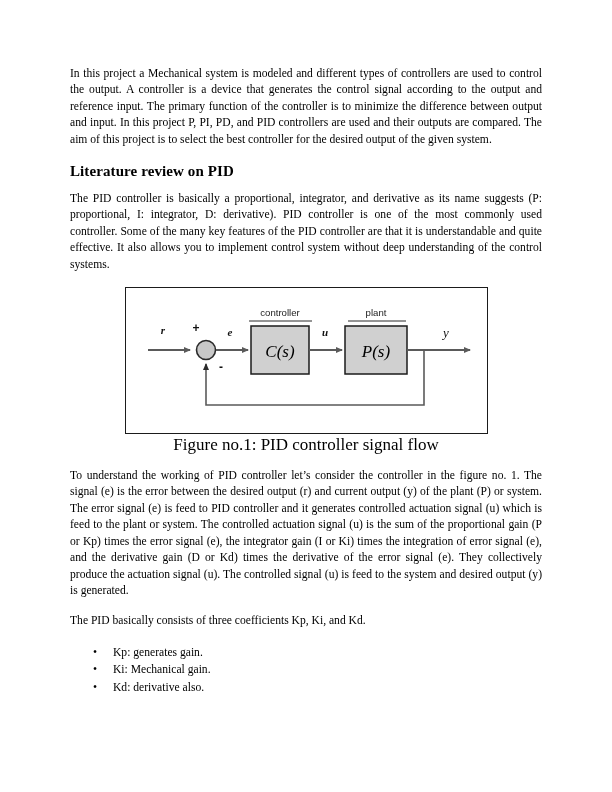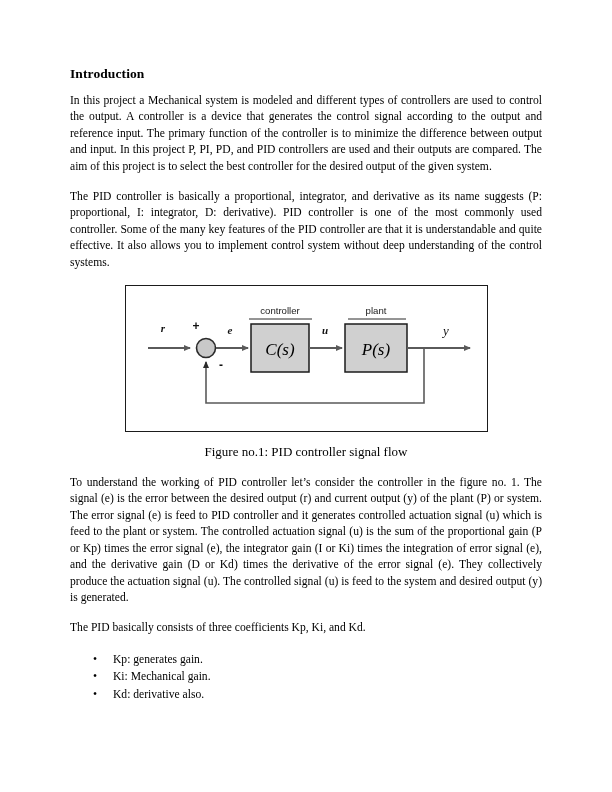--- a/index.html
+++ b/index.html
@@ -53,23 +53,23 @@
     width: 363px;
     height: 147px;
     border: 1px solid #1b1b1b;
     background: #ffffff;
     box-sizing: border-box;
   }
   .figure-frame svg {
     display: block;
   }
   .figure-caption {
-    margin-top: 12px;
+    margin-top: 3px;
     text-align: center;
-    font-size: 13px;
+    font-size: 17px;
     line-height: 15px;
   }
   ul.bullets {
     margin: 6px 0 0 0;
     padding: 0;
     list-style: none;
   }
   ul.bullets li {
     position: relative;
     font-size: 11.6px;
@@ -114,24 +114,24 @@
     font-weight: bold;
     fill: #111111;
   }
 </style>
 </head>
 <body>
 
 <div class="page">
   <div class="content">
 
-    <h2 class="heading">Introduction</h2>
 
     <p class="body">In this project a Mechanical system is modeled and different types of controllers are used to control the output. A controller is a device that generates the control signal according to the output and reference input. The primary function of the controller is to minimize the difference between output and input. In this project P, PI, PD, and PID controllers are used and their outputs are compared. The aim of this project is to select the best controller for the desired output of the given system.</p>
 
+    <h2 class="heading big">Literature review on PID</h2>
 
     <p class="body">The PID controller is basically a proportional, integrator, and derivative as its name suggests (P: proportional, I: integrator, D: derivative). PID controller is one of the most commonly used controller. Some of the many key features of the PID controller are that it is understandable and quite effective. It also allows you to implement control system without deep understanding of the control systems.</p>
 
     <div class="figure-wrap">
       <div class="figure-frame">
         <svg width="361" height="145" viewBox="0 0 361 145">
           <defs>
             <marker id="arrowGray" markerWidth="7" markerHeight="7" refX="6" refY="3" orient="auto" markerUnits="userSpaceOnUse">
               <path d="M0,0 L7,3 L0,6 z" fill="#5a5a5a"></path>
             </marker>

